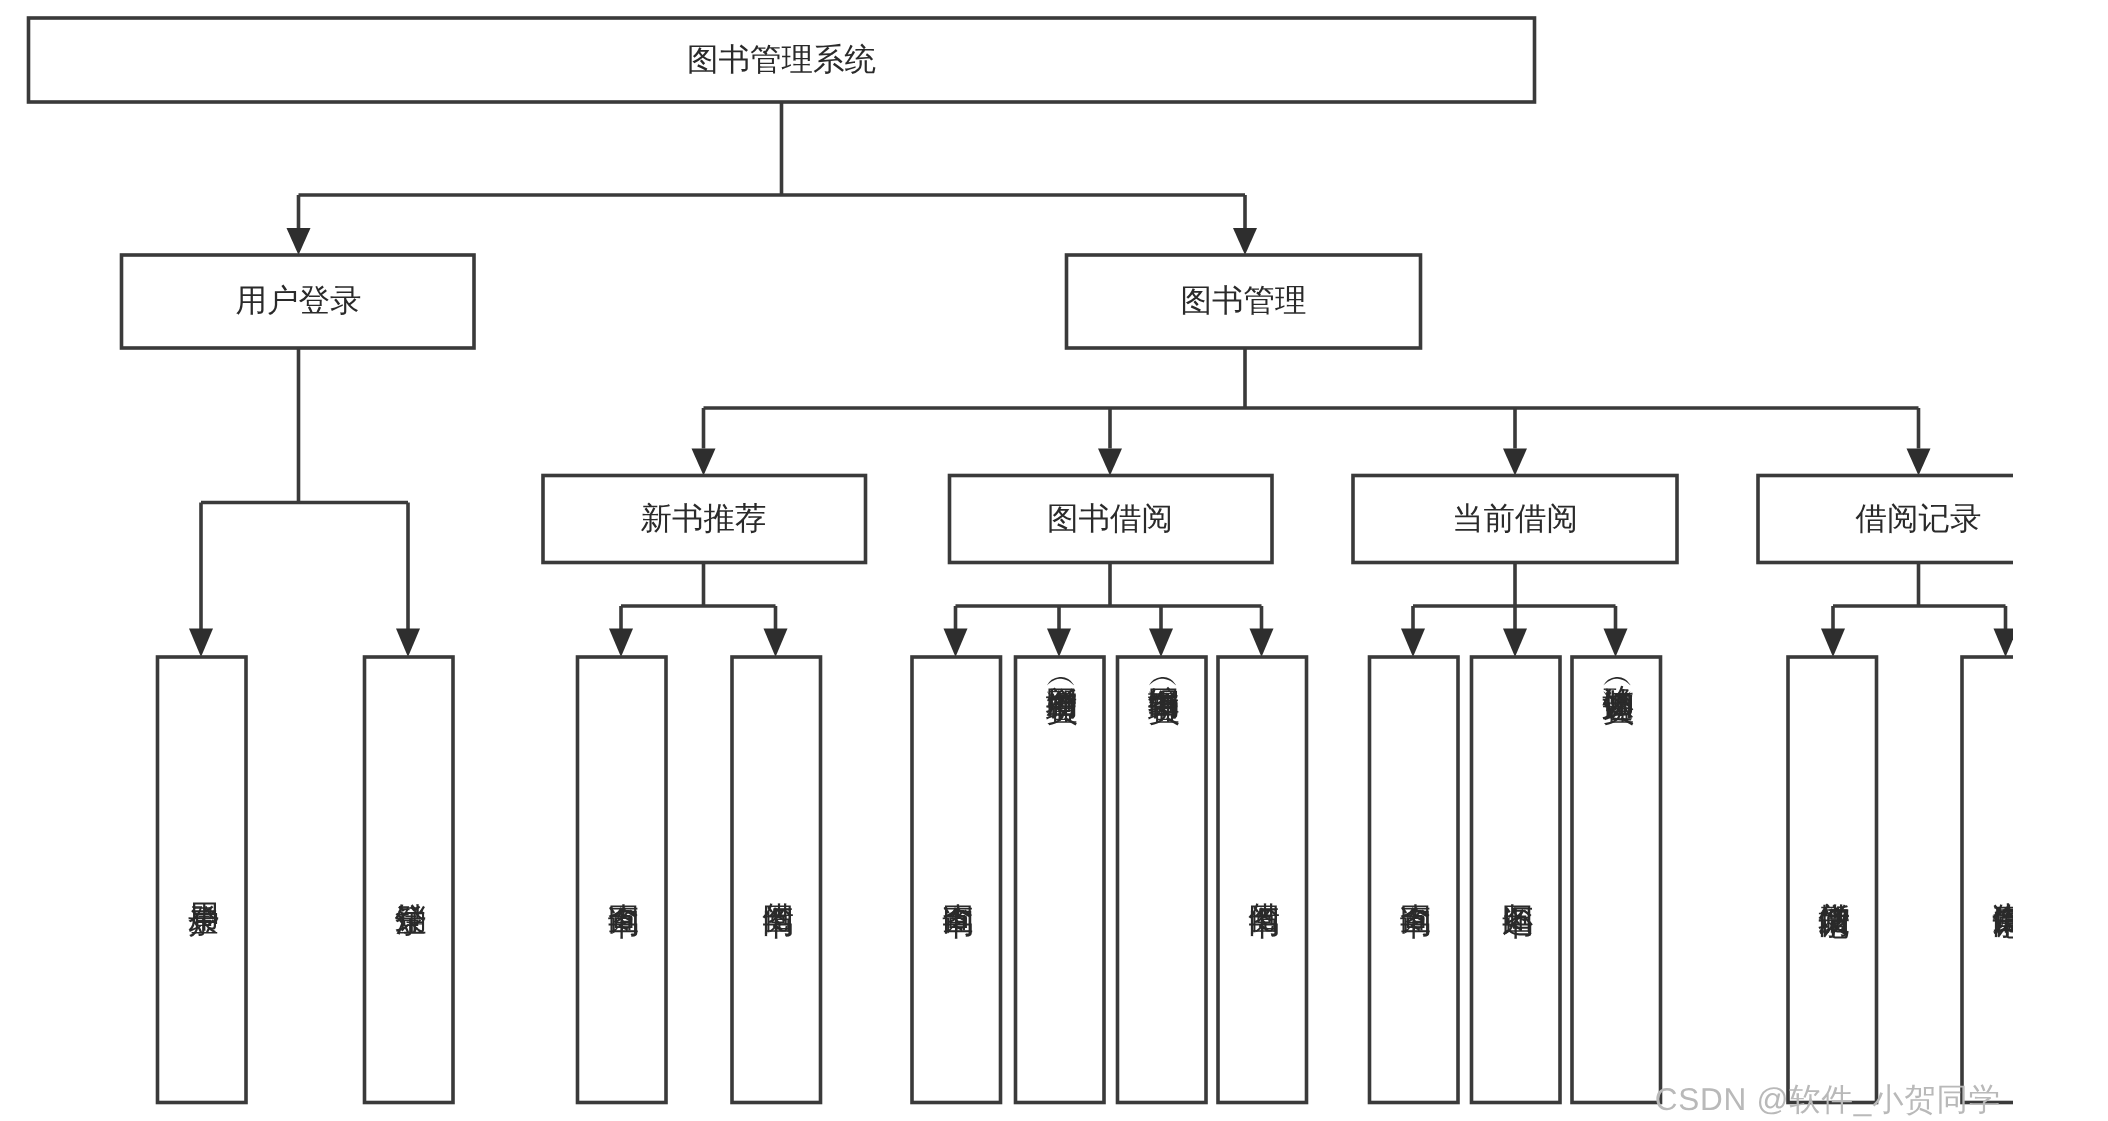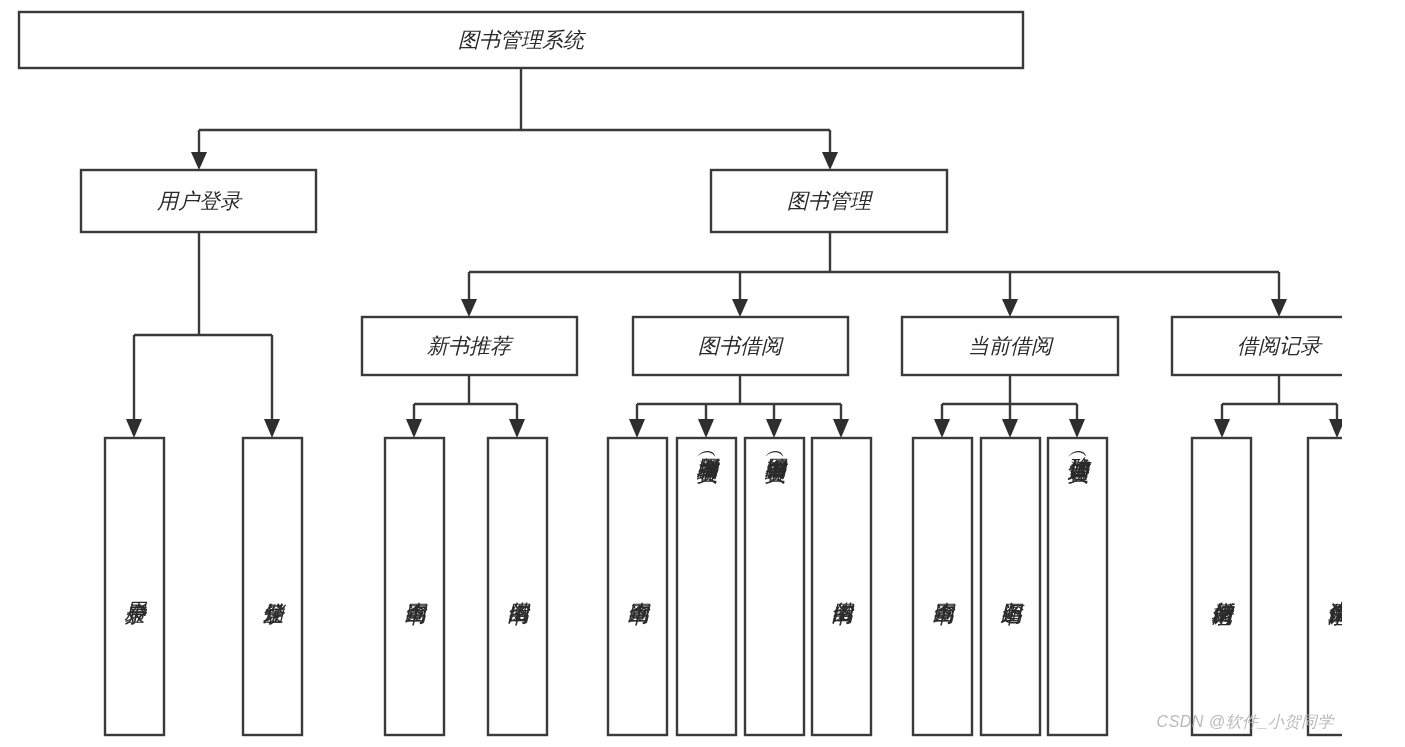--- a/index.html
+++ b/index.html
@@ -9,21 +9,20 @@
   }
   body {
     font-family: "Liberation Sans", "DejaVu Sans", sans-serif;
   }
   #diagram-root {
     position: relative;
     width: 1342px;
     height: 747px;
     background: #ffffff;
     overflow: hidden;
-    font-style: italic;
   }
   svg#tree-svg {
     position: absolute;
     left: 0;
     top: 0;
     width: 1405px;
     height: 747px;
     display: block;
   }
   .node-box {
@@ -66,23 +65,23 @@
     font-family: "Liberation Sans", "DejaVu Sans", sans-serif;
     font-size: 21px;
     line-height: 1.18;
     color: #2a2a2a;
     letter-spacing: 1px;
     white-space: nowrap;
   }
   .watermark {
     position: absolute;
     right: 8px;
-    bottom: 14px;
-    font-family: "Liberation Sans", "DejaVu Sans", sans-serif;
-    font-size: 16px;
+    bottom: 0;
+    font-family: "Liberation Sans", "DejaVu Sans", sans-serif;
+    font-size: 21px;
     color: #b9b9b9;
     letter-spacing: 0.5px;
     white-space: nowrap;
     user-select: none;
   }
 </style>
 </head>
 <body>
 
 <div id="diagram-root">

